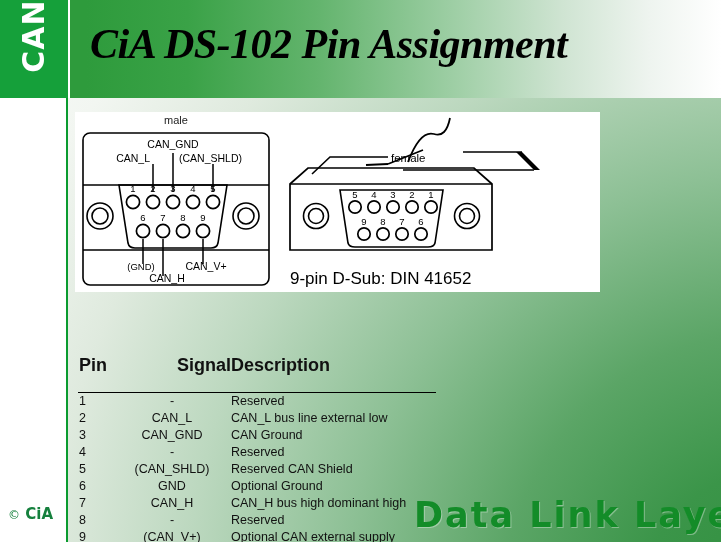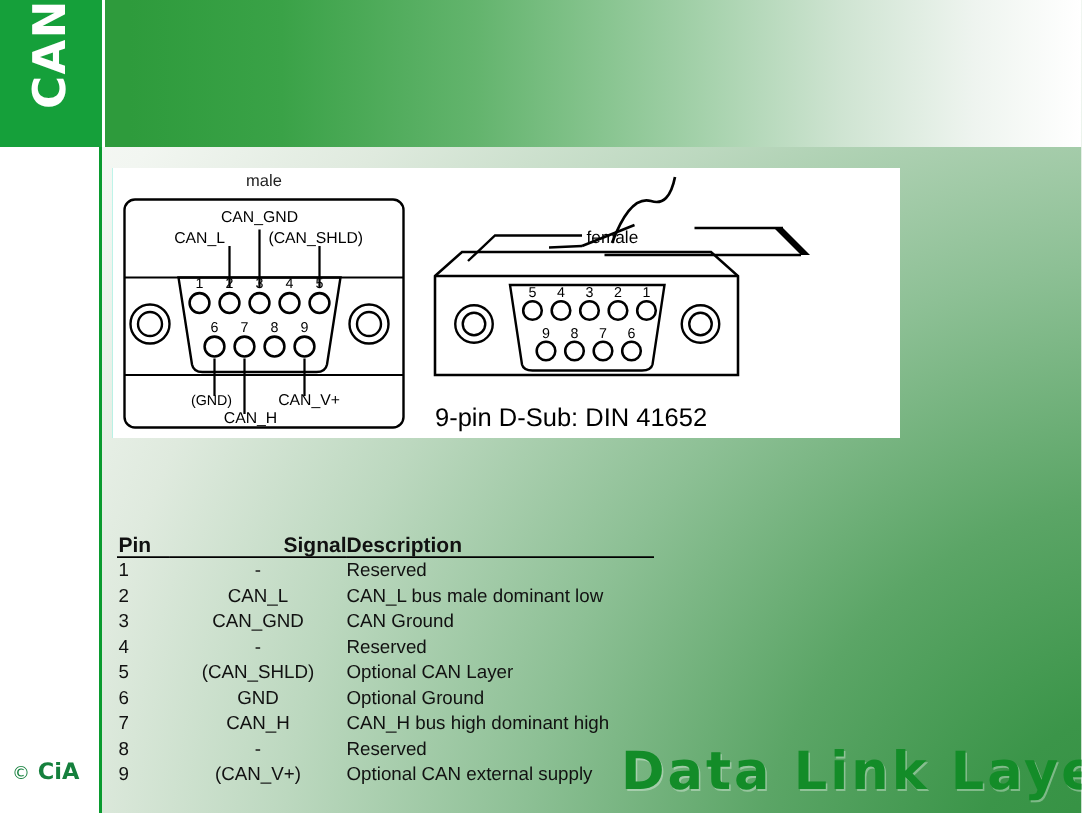--- a/index.html
+++ b/index.html
@@ -44,21 +44,21 @@
     font-family:"DejaVu Sans",sans-serif;white-space:nowrap;}
   .cia-logo .cmark{font-size:12px;font-weight:normal;}
 
   
   .diagram-male{position:absolute;left:75px;top:112px;width:203px;height:180px;background:#5eead4;}
   .diagram-female{position:absolute;left:278px;top:112px;width:322px;height:180px;background:#ffffff;}
 
   
   .pintable{position:absolute;left:78px;top:355px;width:360px;}
   .pintable table{border-collapse:collapse;font-size:12.5px;color:#111;}
-  .pintable th{font-weight:bold;font-size:14px;padding:0 0 0 0;
+  .pintable th{font-weight:bold;font-size:18px;padding:0 0 16px 0;
     border-bottom:1.6px solid #000;}
   .pintable td{padding:0;height:17px;line-height:17px;font-size:12.5px;}
   .col-pin{width:34px;text-align:left;padding-left:1px !important;}
   .col-sig{width:118px;text-align:center;}
   .col-desc{width:205px;text-align:left;}
   .pintable th.col-pin{text-align:left;}
   .pintable th.col-sig{text-align:right;}
   .pintable th.col-desc{text-align:left;}
 
   
@@ -76,20 +76,21 @@
   <div class="bg-base"></div>
   <div class="bg-green"></div>
 
   <div class="header">
     <div class="header-cap"></div>
     <div class="header-sep"></div>
     <div class="can-logo">
       <span>CAN</span>
     </div>
   </div>
+  <div class="slide-title">CiA DS-102 Pin Assignment</div>
 
   <div class="left-strip"></div>
   <div class="left-divider"></div>
 
   <div class="diagram-male">
     <svg width="203" height="180" viewBox="0 0 203 180">
       <rect x="0" y="0" width="203" height="180" fill="#ffffff"></rect>
 
       <text x="101" y="12" font-family="Liberation Sans, sans-serif" font-size="11" text-anchor="middle" fill="#222">male</text>
 
@@ -230,36 +231,36 @@
       </thead>
       <tbody>
         <tr>
           <td class="col-pin">1</td>
           <td class="col-sig">-</td>
           <td class="col-desc">Reserved</td>
         </tr>
         <tr>
           <td class="col-pin">2</td>
           <td class="col-sig">CAN_L</td>
-          <td class="col-desc">CAN_L bus male dominant low</td>
+          <td class="col-desc">CAN_L bus line external low</td>
         </tr>
         <tr>
           <td class="col-pin">3</td>
           <td class="col-sig">CAN_GND</td>
           <td class="col-desc">CAN Ground</td>
         </tr>
         <tr>
           <td class="col-pin">4</td>
           <td class="col-sig">-</td>
           <td class="col-desc">Reserved</td>
         </tr>
         <tr>
           <td class="col-pin">5</td>
           <td class="col-sig">(CAN_SHLD)</td>
-          <td class="col-desc">Optional CAN Layer</td>
+          <td class="col-desc">Reserved CAN Shield</td>
         </tr>
         <tr>
           <td class="col-pin">6</td>
           <td class="col-sig">GND</td>
           <td class="col-desc">Optional Ground</td>
         </tr>
         <tr>
           <td class="col-pin">7</td>
           <td class="col-sig">CAN_H</td>
           <td class="col-desc">CAN_H bus high dominant high</td>

